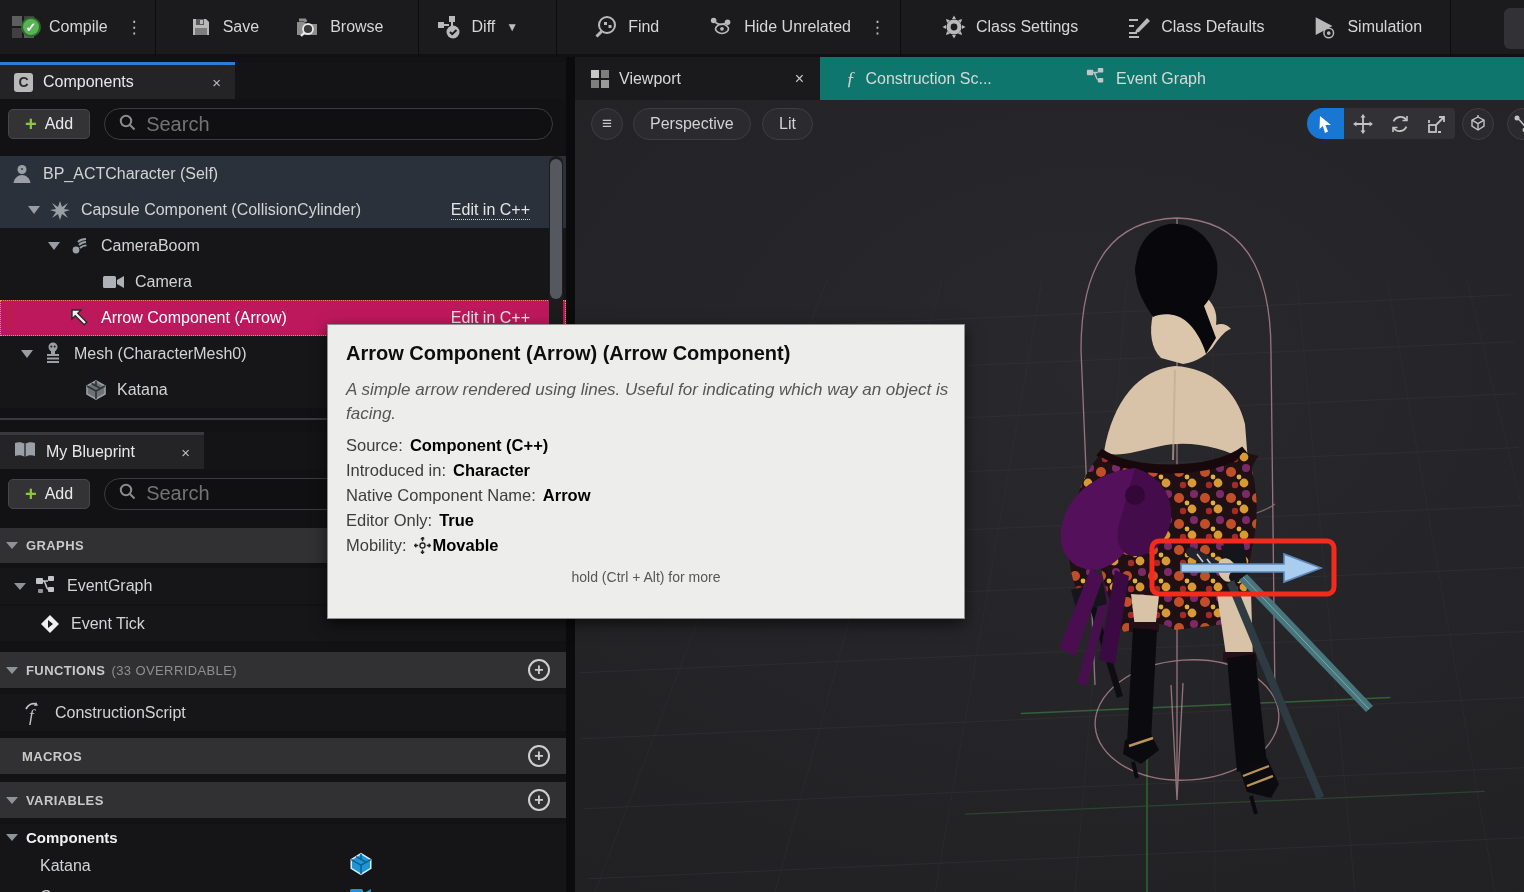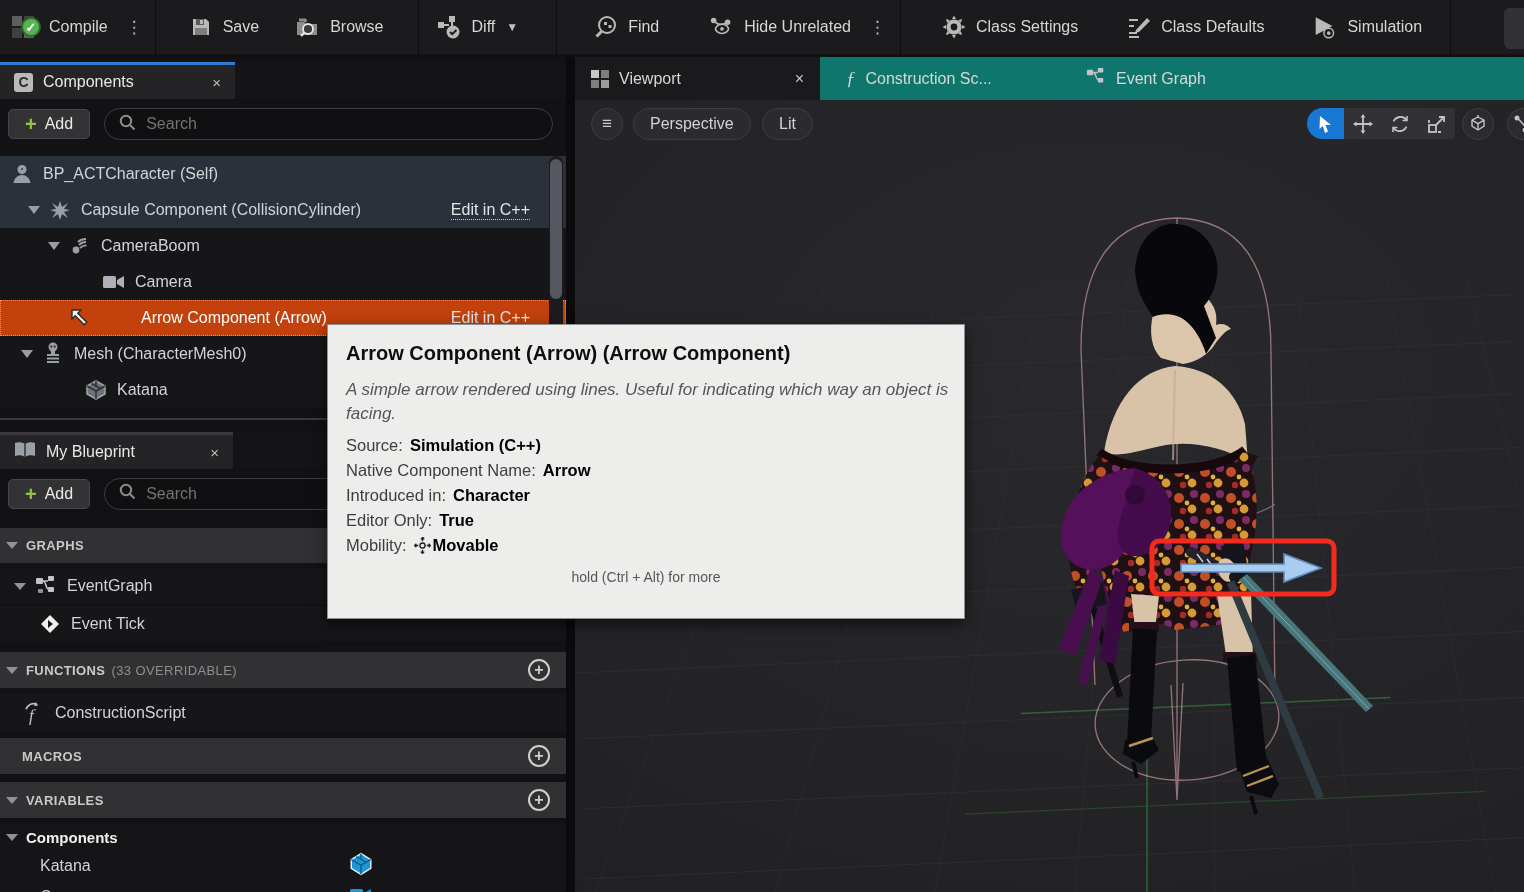--- a/index.html
+++ b/index.html
@@ -37,29 +37,29 @@
   .ctab-ico { width:19px; height:19px; background:#b9b9b9; border-radius:3px; color:#2a2a2a;
     font-weight:bold; font-size:14px; display:flex; align-items:center; justify-content:center; }
 
   .panel-toolbar { position:absolute; left:0; width:100%; display:flex; align-items:center; }
   .add-btn { display:flex; align-items:center; gap:8px; background:#333336; border:1px solid #47474b;
     border-radius:5px; color:#eaeaea; font-size:16px; padding:4px 16px; margin-left:8px; cursor:pointer; }
   .add-plus { color:#8fc63f; font-size:20px; font-weight:bold; line-height:1; }
   .search-box { flex:1; display:flex; align-items:center; gap:10px; background:#101012;
     border:1px solid #3c3c40; border-radius:16px; height:32px; margin:0 13px 0 14px; padding:0 14px; }
   .search-box input { flex:1; background:transparent; border:none; outline:none; color:#a3a3a3;
-    font-size:16px; font-family:inherit; }
+    font-size:20px; font-family:inherit; }
   .search-box input::placeholder { color:#737373; }
 
   
   .tree { position:absolute; left:0; top:99px; width:566px; }
   .trow { position:relative; height:36px; display:flex; align-items:center; color:#d2d3d5;
     font-size:16px; cursor:pointer; background:#161619; }
   .trow.band { background:#2b313a; }
-  .trow.selected { background:#c2410c; color:#fff; outline:1px dotted #dd9b3c; outline-offset:-1px;gap:40px; }
+  .trow.selected { background:#be185d; color:#fff; outline:1px dotted #dd9b3c; outline-offset:-1px; }
   .caret { width:0; height:0; border-left:6px solid transparent; border-right:6px solid transparent;
     border-top:8px solid #9a9da3; margin-right:8px; flex:0 0 auto; }
   .t-ico { width:24px; height:24px; margin-right:9px; flex:0 0 auto; display:flex;
     align-items:center; justify-content:center; }
   .edit-cpp { margin-left:auto; margin-right:36px; color:#e3e3e3; font-size:16px;
     border-bottom:1px dotted #cfcfcf; cursor:pointer; }
   .tree-split { position:absolute; left:0; top:361px; width:566px; height:2px; background:#3a3a3e; }
   .scrollbar { position:absolute; right:3px; top:99px; width:14px; height:253px; background:#1c1c1f;
     border-radius:7px; }
   .scrollbar .thumb { position:absolute; left:1px; top:3px; width:12px; height:140px;
@@ -336,21 +336,21 @@
         </span>
         <span>Katana</span>
       </div>
     </div>
     <div class="scrollbar">
         <div class="thumb"></div>
       </div>
     <div class="tree-split"></div>
 
     <div class="tabbar" style="top:375px">
-      <div class="tab" style="left:0;width:233px;border-top-color:#3a3a3e">
+      <div class="tab" style="left:0;width:204px;border-top-color:#3a3a3e">
         <span>
           <svg width="22" height="18" viewBox="0 0 22 18">
               <path d="M11 3C8 1 4 1 1 2v13c3-1 7-1 10 1 3-2 7-2 10-1V2c-3-1-7-1-10 1z" fill="#9ba0a6"></path>
               <path d="M11 3v13" stroke="#2a2a2a" stroke-width="1.4"></path>
             </svg>
         </span>
         <span>My Blueprint</span>
         <span class="close">×</span>
       </div>
     </div>
@@ -629,29 +629,29 @@
           </svg>
       </div>
     </div>
   </div>
 
   <div class="tooltip">
     <div class="tt-title">Arrow Component (Arrow) (Arrow Component)</div>
     <div class="tt-desc">A simple arrow rendered using lines. Useful for indicating which way an object is facing.</div>
     <div class="tt-row">
       <span>Source:</span>
-        <b>Simulation (C++)</b>
+        <b>Component (C++)</b>
+    </div>
+    <div class="tt-row">
+      <span>Introduced in:</span>
+        <b>Character</b>
     </div>
     <div class="tt-row">
       <span>Native Component Name:</span>
         <b>Arrow</b>
-    </div>
-    <div class="tt-row">
-      <span>Introduced in:</span>
-        <b>Character</b>
     </div>
     <div class="tt-row">
       <span>Editor Only:</span>
         <b>True</b>
     </div>
     <div class="tt-row">
       <span>Mobility:</span>
       <span class="mob-ico">
         <svg width="17" height="17" viewBox="0 0 20 20" stroke="#222" stroke-width="1.6" fill="none">
             <circle cx="10" cy="10" r="3"></circle>

